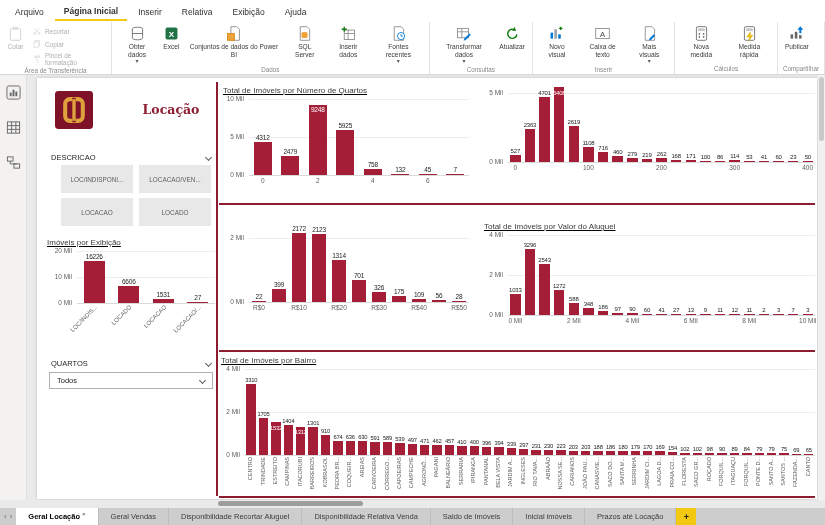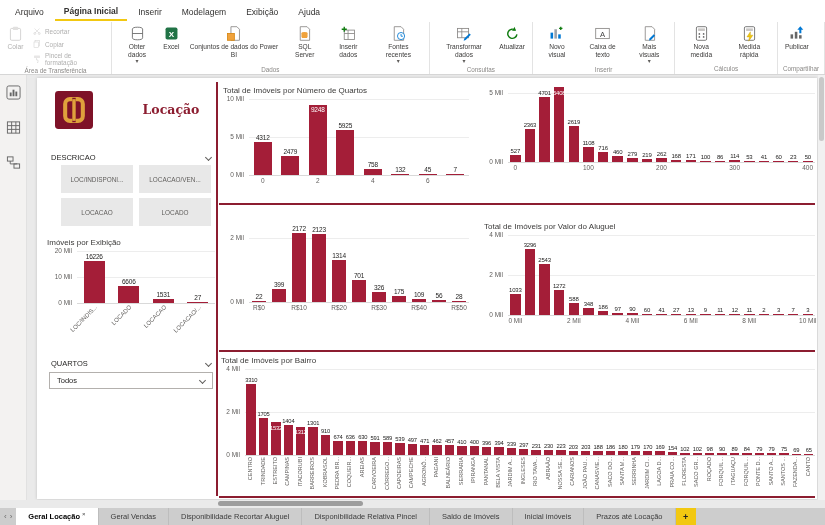--- a/index.html
+++ b/index.html
@@ -41,21 +41,21 @@
   .sl-head{position:absolute;display:flex;align-items:center;justify-content:space-between;font-size:7.5px;color:#252423;width:160px;left:14px;}
   .chev{width:4px;height:4px;border-right:1px solid #605E5C;border-bottom:1px solid #605E5C;transform:rotate(45deg);display:inline-block;}
   .btn-grid{position:absolute;left:24px;top:87px;display:grid;grid-template-columns:72px 72px;grid-auto-rows:28px;gap:5px 6px;}
   .sl-btn{background:#E8E8E8;color:#605E5C;font-size:6.4px;display:flex;align-items:center;justify-content:center;cursor:pointer;white-space:nowrap;overflow:hidden;}
   .dd{position:absolute;left:12px;width:164px;background:#fff;border:1px solid #B3B0AD;display:flex;align-items:center;justify-content:space-between;font-size:7.5px;color:#252423;padding:0 7px;box-sizing:border-box;}
   .dd.placeholder{color:#8A8886;}
 
   .divider{position:absolute;background:var(--divider);}
 
   
-  .chart{position:absolute;}
+  .chart{position:absolute;text-decoration:underline;}
   .c-title{font-size:8px;color:#3b3a39;margin-bottom:4px;white-space:nowrap;}
   .c-body{display:flex;}
   .c-yaxis{position:relative;flex:0 0 auto;}
   .ytick{position:absolute;right:5px;font-size:6.5px;color:#605E5C;white-space:nowrap;}
   .c-main{flex:1;min-width:0;}
   .c-plot{position:relative;display:flex;align-items:flex-end;}
   .gridline{position:absolute;left:0;right:0;height:1px;background:#EDEDED;z-index:0;}
   .gridline.zero{background:#D9D9D9;}
   .slot{flex:1 1 0;position:relative;height:100%;min-width:0;}
   .bar{position:absolute;bottom:0;background:var(--accent);z-index:1;}
@@ -78,21 +78,21 @@
 </style>
 </head>
 <body style="--accent: #A41E38; --divider: #8C1D30; --logo-bg: #7E1228; --logo-gold: #DFA13C; --title-color: #8C1D30; --yellow: #F2C811;">
 
 <div class="app">
   <div class="ribbon">
     <div class="rtabs">
         <div class="rtab">Arquivo</div>
         <div class="rtab sel">Página Inicial</div>
         <div class="rtab">Inserir</div>
-        <div class="rtab">Modelagem</div>
+        <div class="rtab">Relativa</div>
         <div class="rtab">Exibição</div>
         <div class="rtab">Ajuda</div>
       </div>
     <div class="rbody">
         <div class="r-group">
           <div class="r-items">
             <div class="r-big disabled">
               <span style="display: inline-flex;">
                 <svg viewBox="0 0 20 20" width="17" height="17">
                   <rect x="4" y="4" width="12" height="14" rx="1.5" fill="#fff" stroke="#8a8886"></rect>
@@ -1017,21 +1017,21 @@
         <span>Geral Locação</span>
         <span class="mark">×</span>
       </div>
       <div class="ptab">
         <span>Geral Vendas</span>
       </div>
       <div class="ptab">
         <span>Disponibilidade Recortar Aluguel</span>
       </div>
       <div class="ptab">
-        <span>Disponibilidade Relativa Pincel</span>
+        <span>Disponibilidade Relativa Venda</span>
       </div>
       <div class="ptab">
         <span>Saldo de Imóveis</span>
       </div>
       <div class="ptab">
         <span>Inicial imóveis</span>
       </div>
       <div class="ptab">
         <span>Prazos até Locação</span>
       </div>

